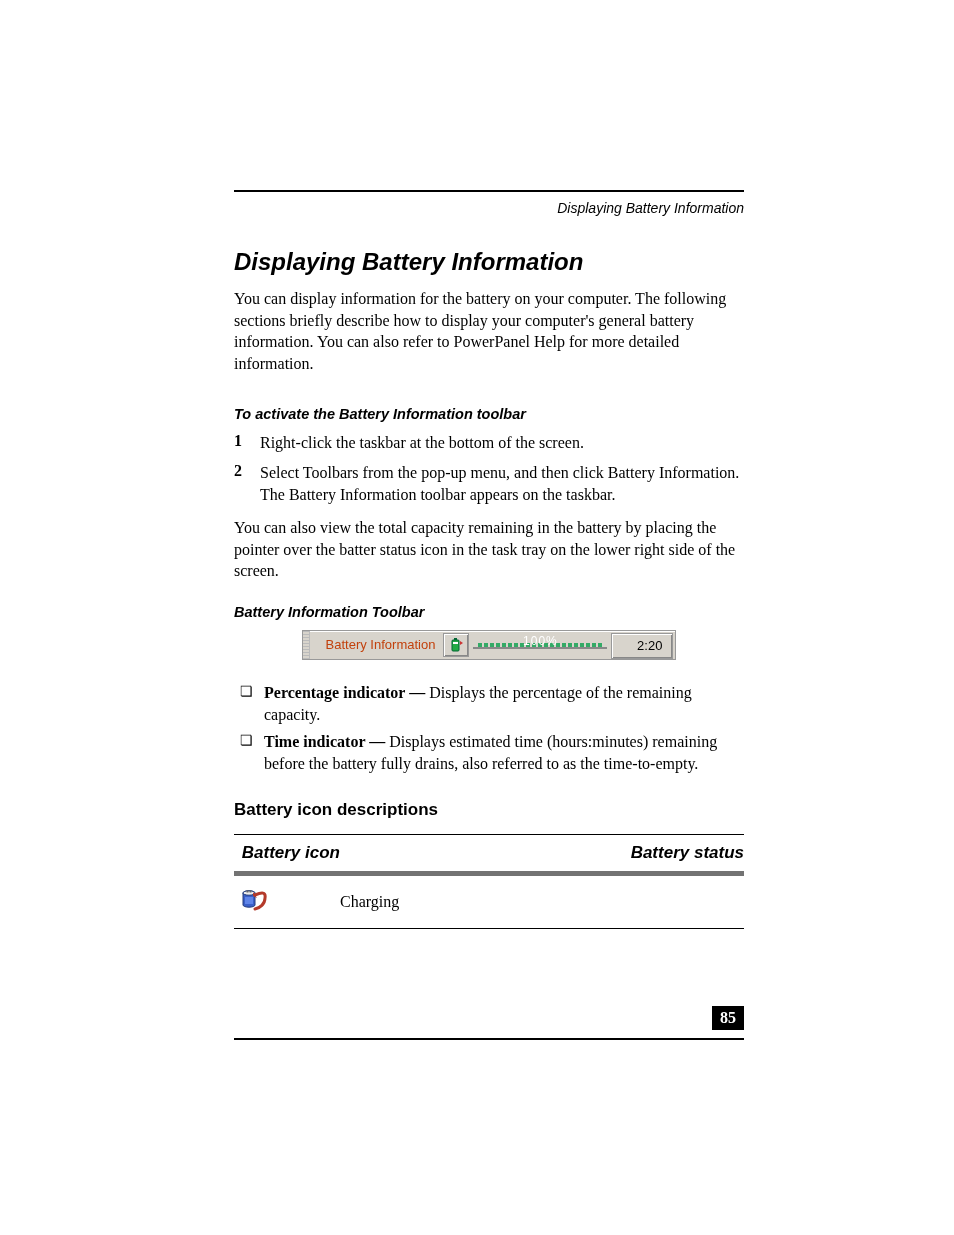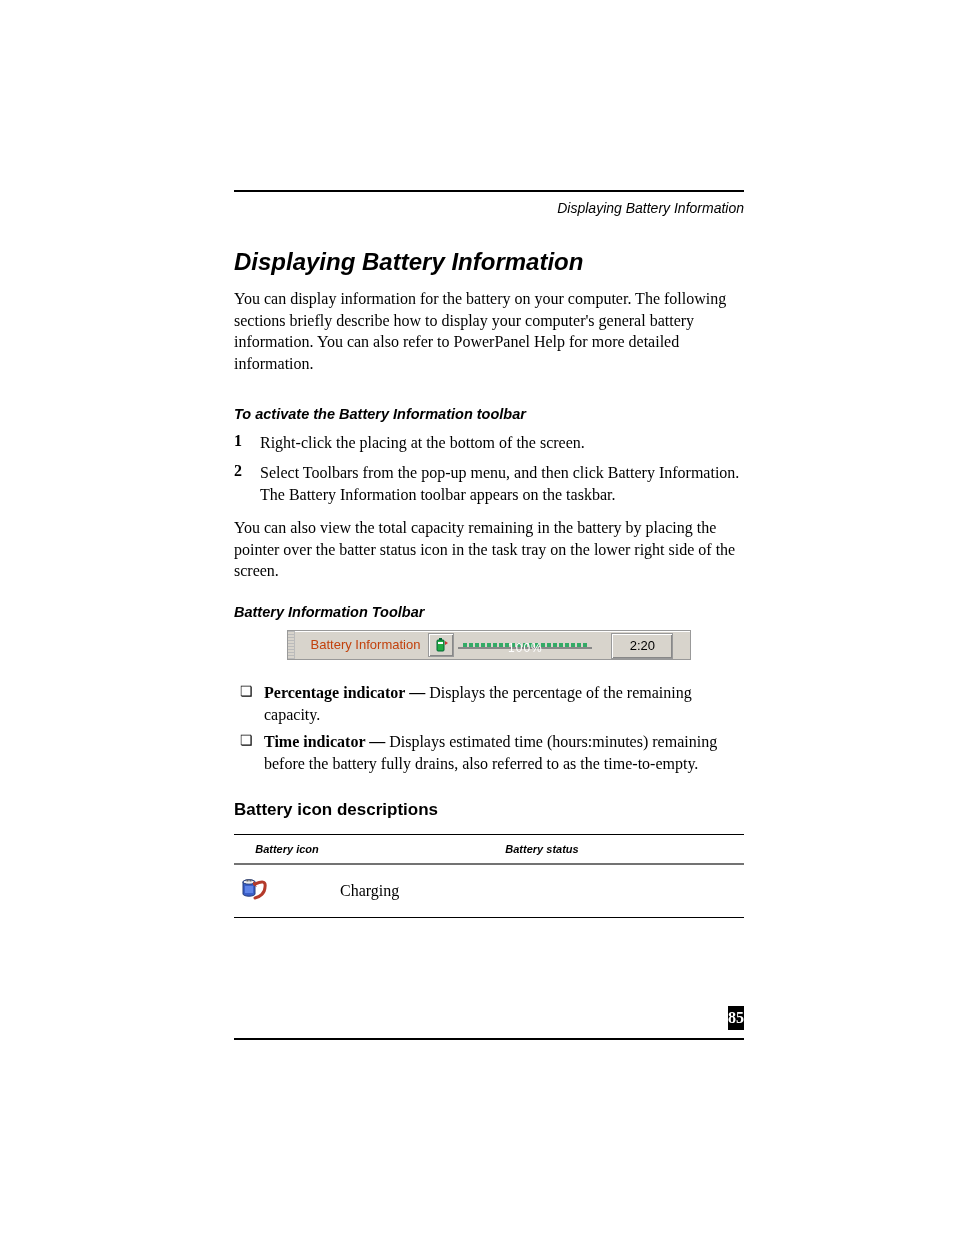--- a/index.html
+++ b/index.html
@@ -143,21 +143,21 @@
   }
   .toolbar .icon-box svg { display: block; }
   .toolbar .prog-box {
     margin: 16px 2px;
     border: 1px solid #888;
     box-shadow: inset 1px 1px 0 #555;
     background: #000;
     width: 132px;
     position: relative;
     display: flex;
-    align-items: center;
+    align-items: flex-end;
     justify-content: center;
   }
   .toolbar .prog-box .pct {
     color: #fff;
     font-size: 12px;
     letter-spacing: 1px;
     position: relative;
     z-index: 2;
   }
   .toolbar .prog-box .ticks {
@@ -165,42 +165,42 @@
     bottom: 1px;
     left: 4px;
     right: 4px;
     height: 4px;
     background: repeating-linear-gradient(to right, #3a6 0 4px, transparent 4px 6px);
     z-index: 1;
   }
   .toolbar .time-box {
     display: flex;
     align-items: center;
-    justify-content: center;
-    margin: 2px 17px;
+    justify-content: flex-end;
+    margin: 2px 2px;
     border: 1px solid #999;
     box-shadow: inset 1px 1px 0 #fff, inset -1px -1px 0 #888;
     background: #d8d4cc;
     padding: 12px 10px;
     min-width: 40px;
   }
   
   table.icon-table {
     width: 100%;
     border-collapse: collapse;
     font-size: 16px;
   }
   table.icon-table th {
-    text-align: center;
-    font-family: Arial, Helvetica, sans-serif;
-    font-style: italic;
-    font-weight: bold;
-    font-size: 11px;
+    text-align: right;
+    font-family: Arial, Helvetica, sans-serif;
+    font-style: italic;
+    font-weight: bold;
+    font-size: 17px;
     border-top: 1px solid #000;
-    border-bottom: 2px solid #737373;
+    border-bottom: 5px solid #737373;
     padding: 8px 0;
   }
   table.icon-table th.col1 { width: 106px; }
   table.icon-table td {
     border-bottom: 1px solid #000;
     padding: 10px 0;
     vertical-align: middle;
   }
   table.icon-table td.iconcell {
     text-align: left;
@@ -215,21 +215,21 @@
     border-top: 2px solid #000;
   }
   .page-num {
     position: absolute;
     right: 210px;
     bottom: 205px;
     background: #000;
     color: #fff;
     font-weight: bold;
     font-size: 16px;
-    padding: 3px 0;
+    padding: 3px 8px;
     font-family: "Times New Roman", Times, serif;
   }
 </style>
 </head>
 <body>
 
 <div class="page">
 
   <div class="top-rule"></div>
   <div class="running-head">Displaying Battery Information</div>
@@ -237,21 +237,21 @@
   <div class="content">
 
     <h1 class="title">Displaying Battery Information</h1>
 
     <p class="body">You can display information for the battery on your computer. The following sections briefly describe how to display your computer's general battery information. You can also refer to PowerPanel Help for more detailed information.</p>
 
     <h2 class="sub-bold">To activate the Battery Information toolbar</h2>
 
     <div class="step">
       <div class="num">1</div>
-      <div class="txt">Right-click the placing at the bottom of the screen.</div>
+      <div class="txt">Right-click the taskbar at the bottom of the screen.</div>
     </div>
     <div class="step">
       <div class="num">2</div>
       <div class="txt">Select Toolbars from the pop-up menu, and then click Battery Information. The Battery Information toolbar appears on the taskbar.</div>
     </div>
 
     <p class="body" style="margin-top:12px;">You can also view the total capacity remaining in the battery by placing the pointer over the batter status icon in the task tray on the lower right side of the screen.</p>
 
     <div class="caption">Battery Information Toolbar</div>
 

